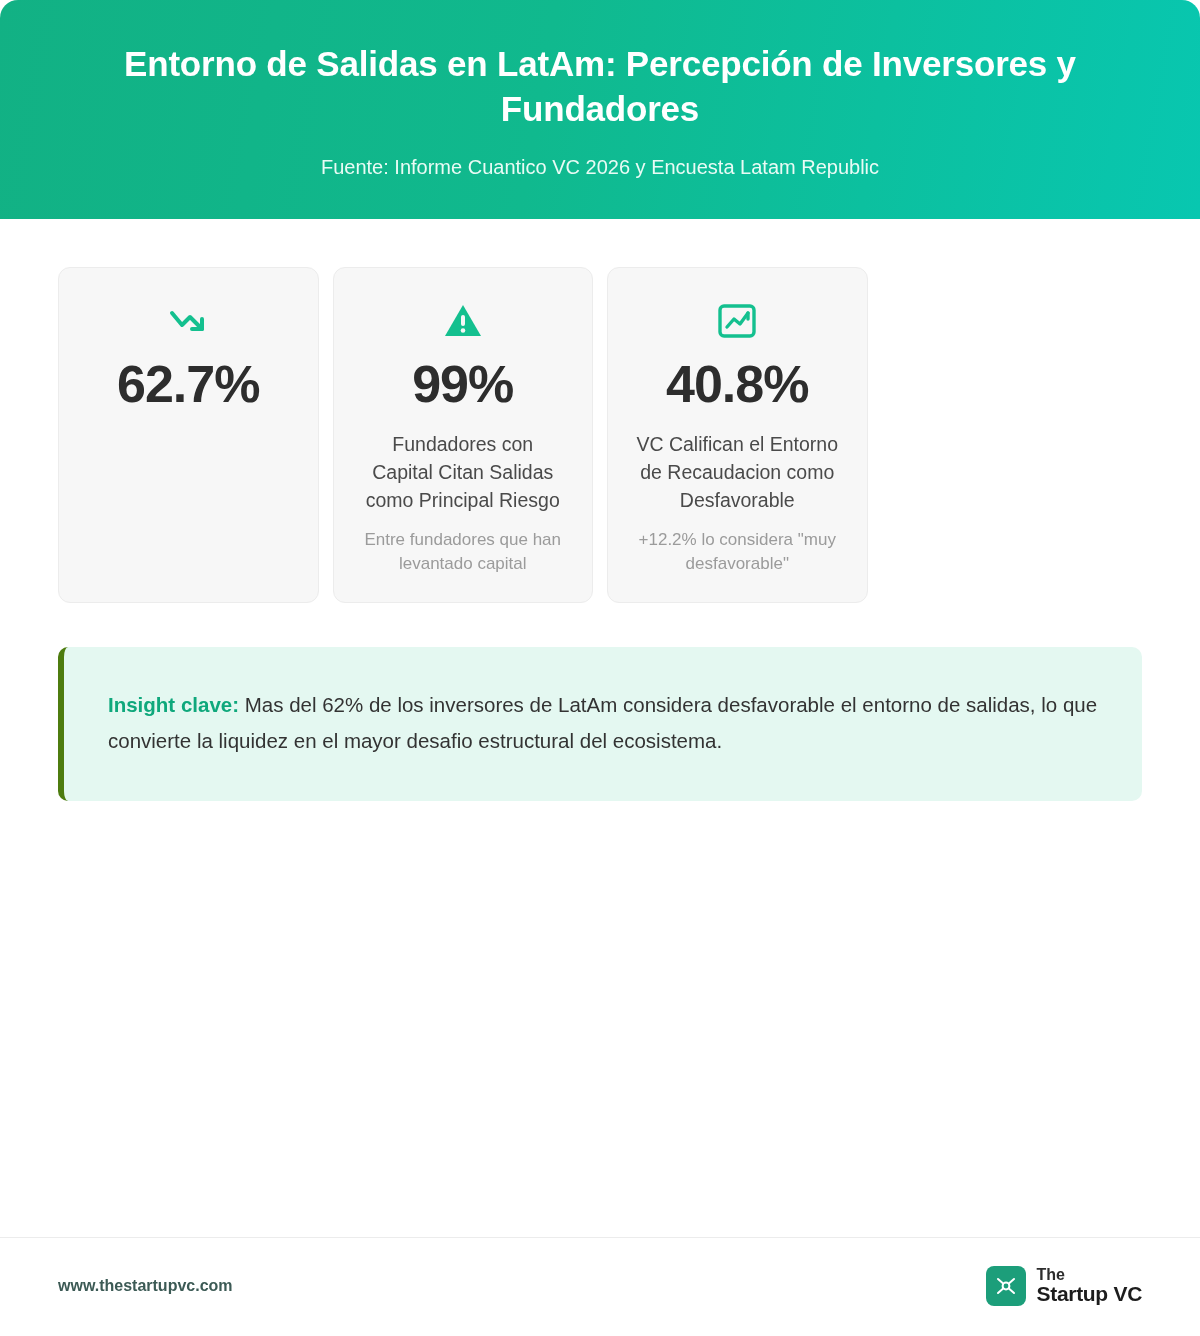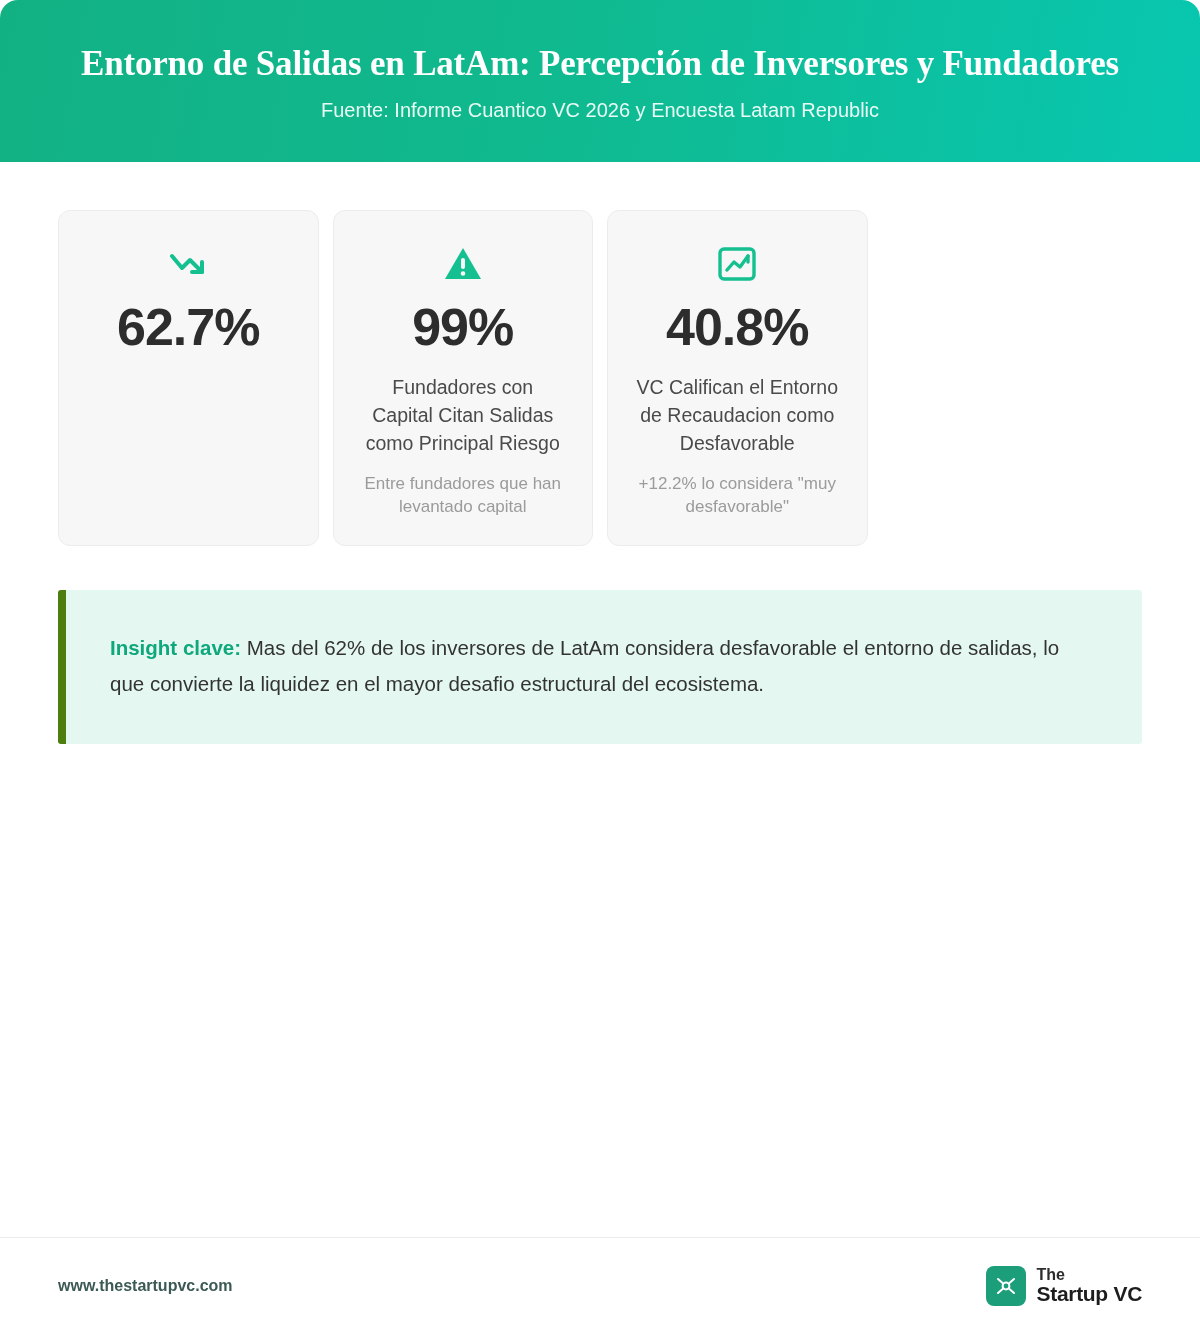--- a/index.html
+++ b/index.html
@@ -26,27 +26,26 @@
     text-align: center;
   }
   .header h1 {
     color: #ffffff;
     font-size: 35px;
     font-weight: bold;
     line-height: 1.28;
     letter-spacing: -0.2px;
     max-width: 1090px;
     margin: 0 auto;
-    font-family: Liberation Serif, serif;
   }
   .header .subtitle {
     color: #e9fbf5;
     font-size: 20px;
     font-weight: normal;
-    margin-top: 12px;
+    margin-top: 24px;
   }
   
   .grid {
     display: grid;
     grid-template-columns: 1fr 1fr 1fr 1fr;
     gap: 14px;
     padding: 48px 58px 0 58px;
   }
   .card {
     background: #f7f7f7;
@@ -84,22 +83,22 @@
   .card .note {
     font-size: 17px;
     color: #9b9b9b;
     line-height: 1.4;
     max-width: 450px;
   }
   
   .insight {
     margin: 44px 58px 0 58px;
     background: #e4f8f1;
-    border-left: 8px solid #4d7c0f;
-    border-radius: 3px;
+    border-left: 6px solid #4d7c0f;
+    border-radius: 10px;
     padding: 40px 44px 42px 44px;
   }
   .insight p {
     font-size: 20.5px;
     color: #333333;
     line-height: 1.75;
   }
   .insight .tag {
     color: #0fa87c;
     font-weight: bold;

